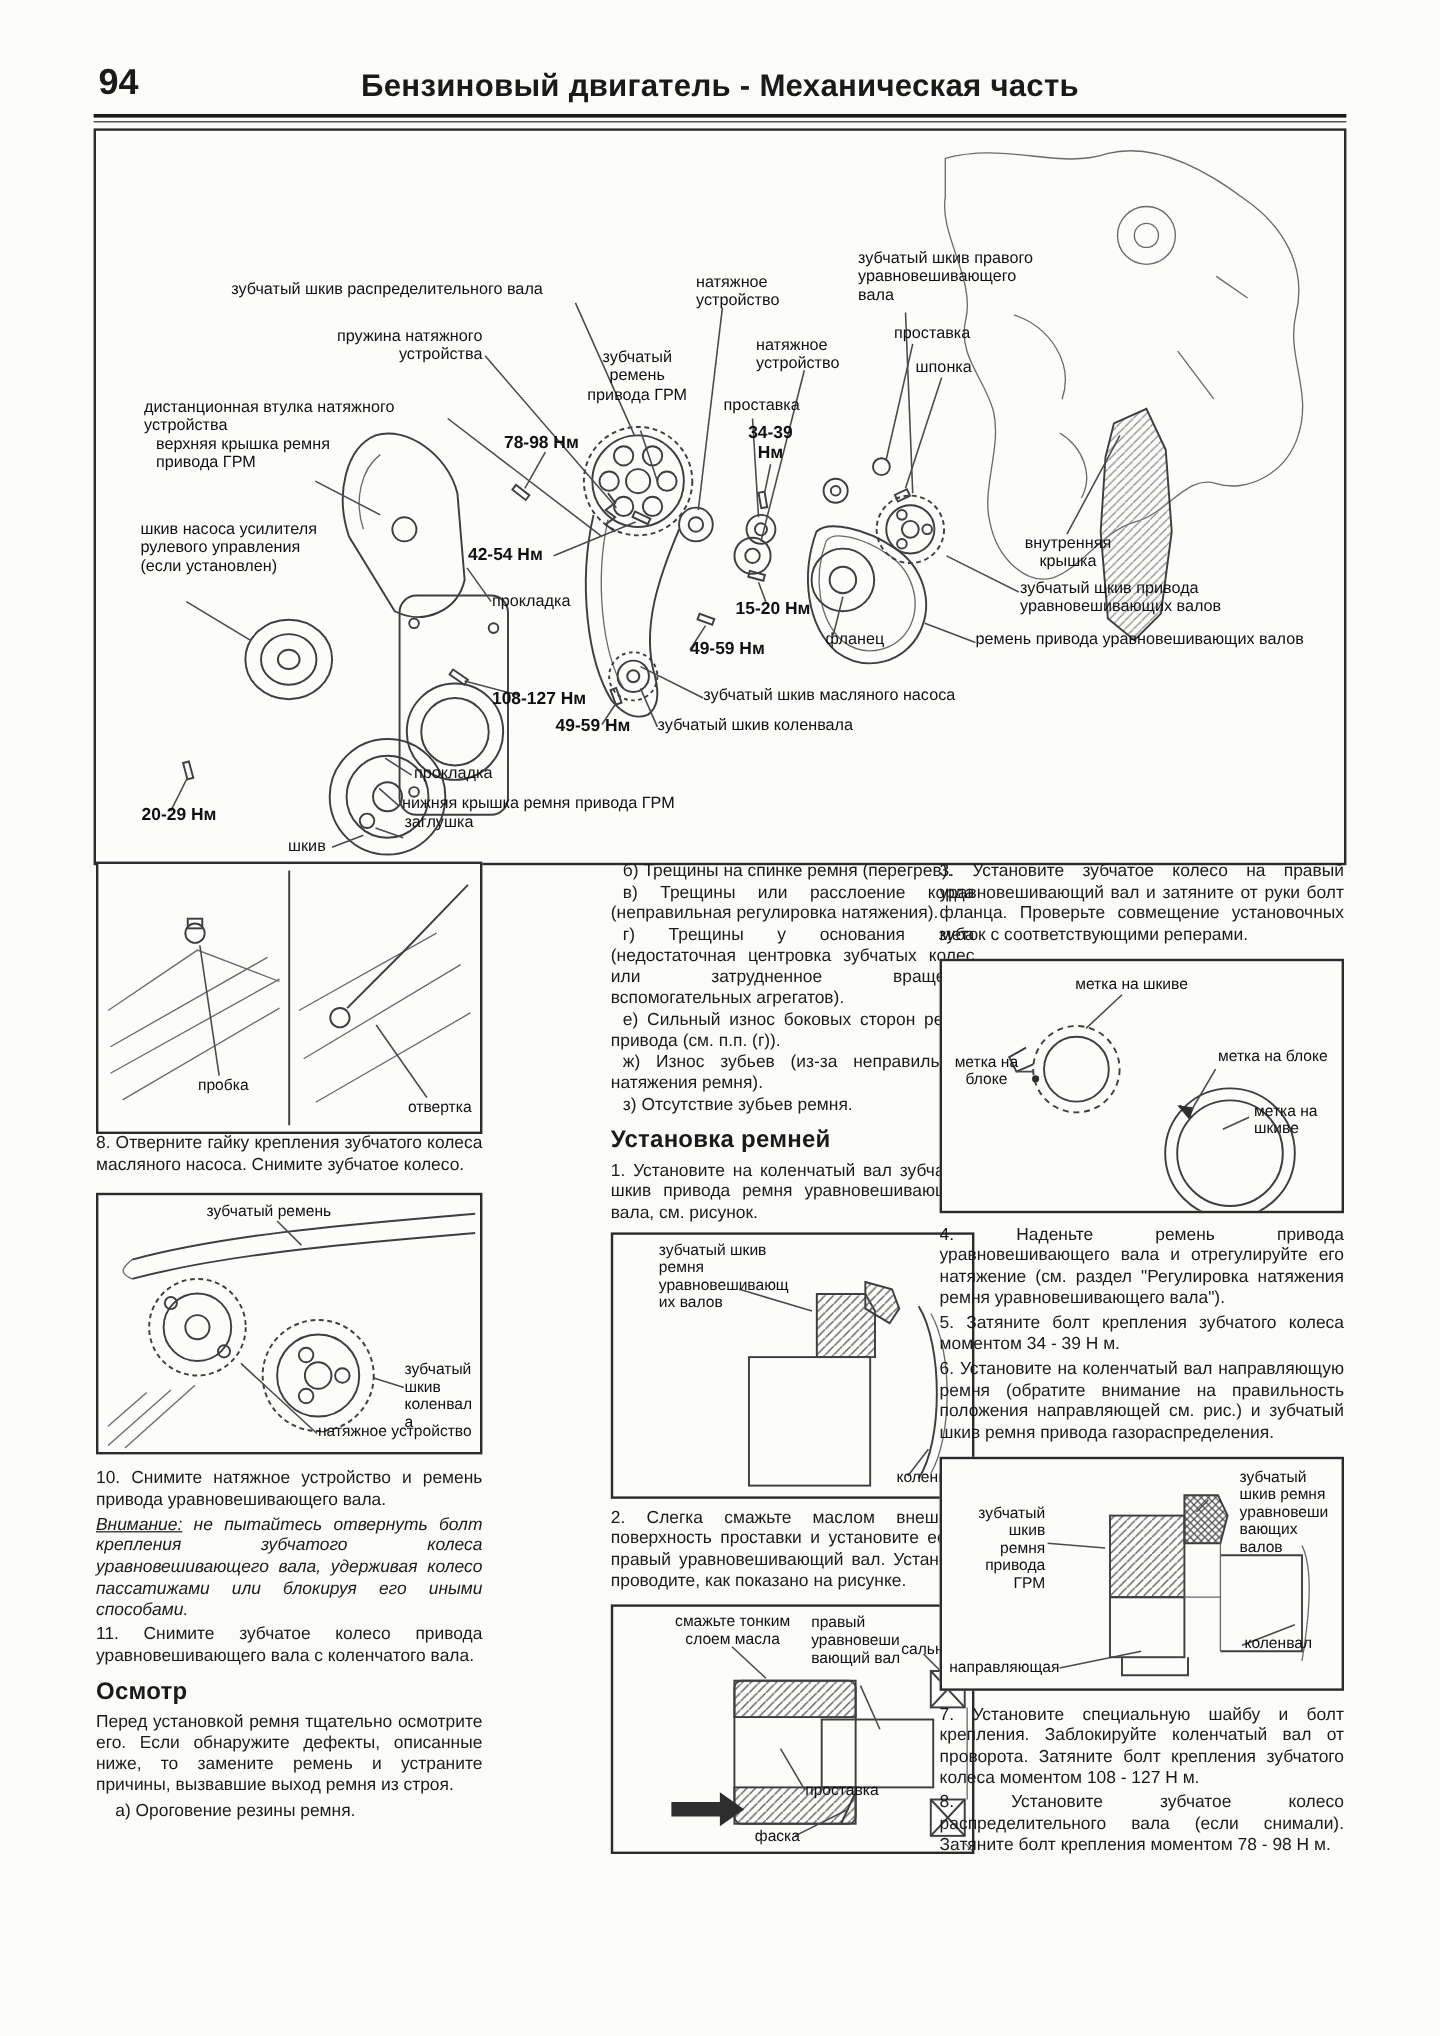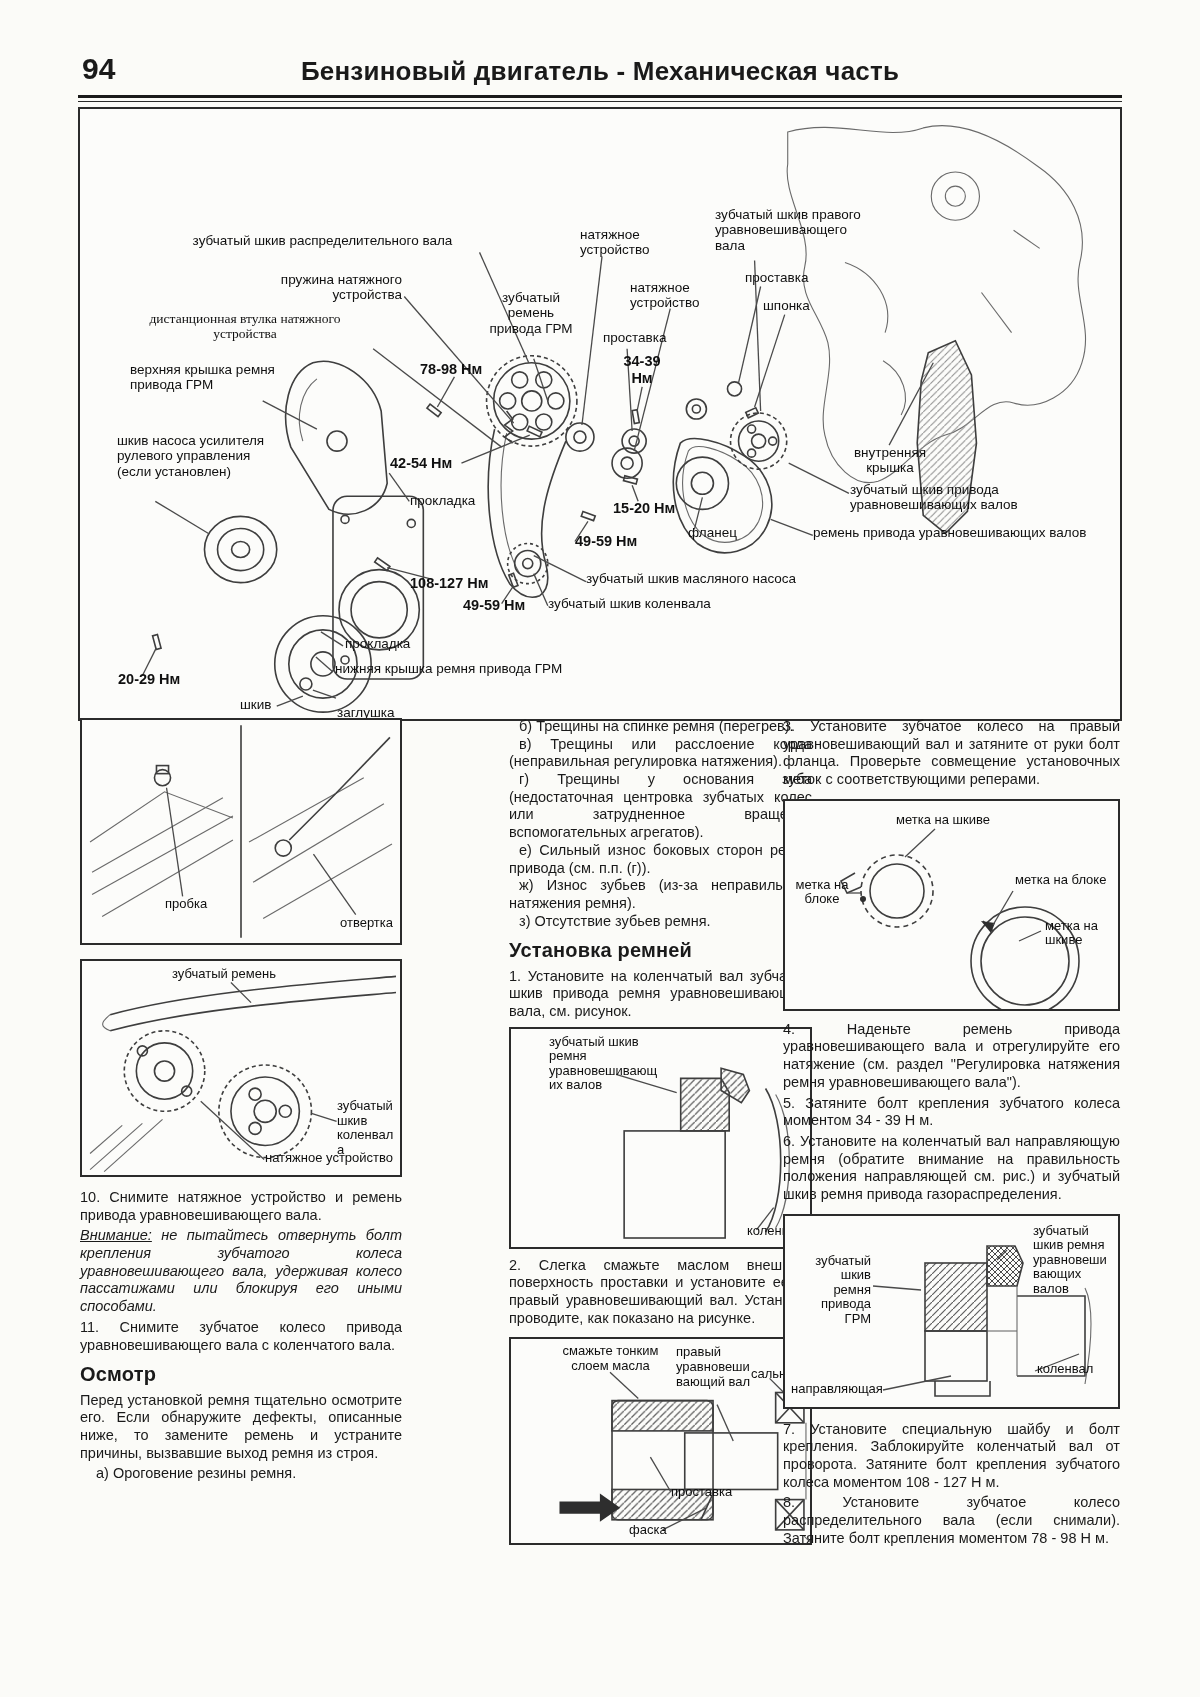--- a/index.html
+++ b/index.html
@@ -173,21 +173,21 @@
       <line class="ld" x1="466" y1="494" x2="452" y2="462"></line>
       <line class="ld" x1="262" y1="534" x2="240" y2="520"></line>
       <line class="ld" x1="252" y1="560" x2="235" y2="545"></line>
       <line class="ld" x1="62" y1="564" x2="76" y2="536"></line>
       <line class="ld" x1="196" y1="594" x2="222" y2="584"></line>
       <line class="ld" x1="255" y1="586" x2="232" y2="578"></line>
     </svg>
 
     <div class="dlbl" style="left:85px;top:124px;width:315px;text-align:center;">зубчатый шкив распределительного вала</div>
     <div class="dlbl" style="left:170px;top:163px;width:152px;text-align:right;">пружина натяжного устройства</div>
-    <div class="dlbl" style="left:40px;top:202px;width:250px;text-align:center;font-family:Liberation Serif, serif;">дистанционная втулка натяжного устройства</div>
+    <div class="dlbl" style="left:40px;top:222px;width:250px;text-align:left;">дистанционная втулка натяжного устройства</div>
     <div class="dlbl" style="left:50px;top:253px;width:160px;">верхняя крышка ремня привода ГРМ</div>
     <div class="dlbl" style="left:37px;top:324px;width:165px;">шкив насоса усилителя рулевого управления (если установлен)</div>
     <div class="dlbl torq" style="left:340px;top:252px;">78-98 Нм</div>
     <div class="dlbl" style="left:408px;top:181px;width:86px;text-align:center;">зубчатый ремень привода ГРМ</div>
     <div class="dlbl" style="left:500px;top:118px;width:90px;">натяжное устройство</div>
     <div class="dlbl" style="left:635px;top:98px;width:165px;">зубчатый шкив правого уравновешивающего вала</div>
     <div class="dlbl" style="left:550px;top:171px;width:90px;">натяжное устройство</div>
     <div class="dlbl nw" style="left:523px;top:221px;">проставка</div>
     <div class="dlbl torq" style="left:536px;top:244px;width:52px;text-align:center;white-space:normal;">34-39 Нм</div>
     <div class="dlbl nw" style="left:665px;top:161px;">проставка</div>
@@ -201,21 +201,21 @@
     <div class="dlbl nw" style="left:608px;top:416px;">фланец</div>
     <div class="dlbl torq" style="left:495px;top:424px;">49-59 Нм</div>
     <div class="dlbl torq" style="left:330px;top:466px;">108-127 Нм</div>
     <div class="dlbl nw" style="left:506px;top:462px;">зубчатый шкив масляного насоса</div>
     <div class="dlbl torq" style="left:383px;top:488px;">49-59 Нм</div>
     <div class="dlbl nw" style="left:468px;top:487px;">зубчатый шкив коленвала</div>
     <div class="dlbl nw" style="left:265px;top:527px;">прокладка</div>
     <div class="dlbl nw" style="left:255px;top:552px;">нижняя крышка ремня привода ГРМ</div>
     <div class="dlbl torq" style="left:38px;top:562px;">20-29 Нм</div>
     <div class="dlbl nw" style="left:160px;top:588px;">шкив</div>
-    <div class="dlbl nw" style="left:257px;top:568px;margin-top:28px;">заглушка</div>
+    <div class="dlbl nw" style="left:257px;top:568px;">заглушка</div>
   </div>
 
   <div class="col" style="left:80px;width:322px;">
 
     <div class="figbox" style="height:223px;">
       <svg class="art" viewBox="0 0 316 219">
         <line x1="158" y1="4" x2="158" y2="215"></line>
         <path class="th" d="M10,150 L140,76"></path>
           <path class="th" d="M10,172 L150,94"></path>
         <path class="th" d="M20,194 L150,118"></path>
@@ -228,20 +228,21 @@
         <line x1="306" y1="16" x2="252" y2="72" stroke-width="9"></line>
         <line x1="252" y1="72" x2="206" y2="118" stroke-width="3.5"></line>
         <circle cx="200" cy="126" r="8"></circle>
         <line class="ld" x1="100" y1="174" x2="84" y2="66"></line>
         <line class="ld" x1="272" y1="192" x2="230" y2="132"></line>
       </svg>
       <div class="fig-lbl nw" style="left:83px;top:177px;">пробка</div>
       <div class="fig-lbl nw" style="left:258px;top:196px;">отвертка</div>
     </div>
 
+    <p>8. Отверните гайку крепления зубчатого колеса масляного насоса. Снимите зубчатое колесо.</p>
 
     <div class="figbox" style="height:214px;margin:14px 0 12px;">
       <svg class="art" viewBox="0 0 316 210">
         <path d="M28,52 C110,30 220,22 312,14"></path>
         <path d="M28,68 C110,46 220,38 312,30"></path>
         <path class="th" d="M28,52 C18,60 18,64 28,68"></path>
         <circle cx="82" cy="108" r="40" stroke-dasharray="4 3" stroke-width="5"></circle>
         <circle cx="82" cy="108" r="28"></circle>
           <circle cx="82" cy="108" r="10"></circle>
         <circle cx="60" cy="88" r="5"></circle>

